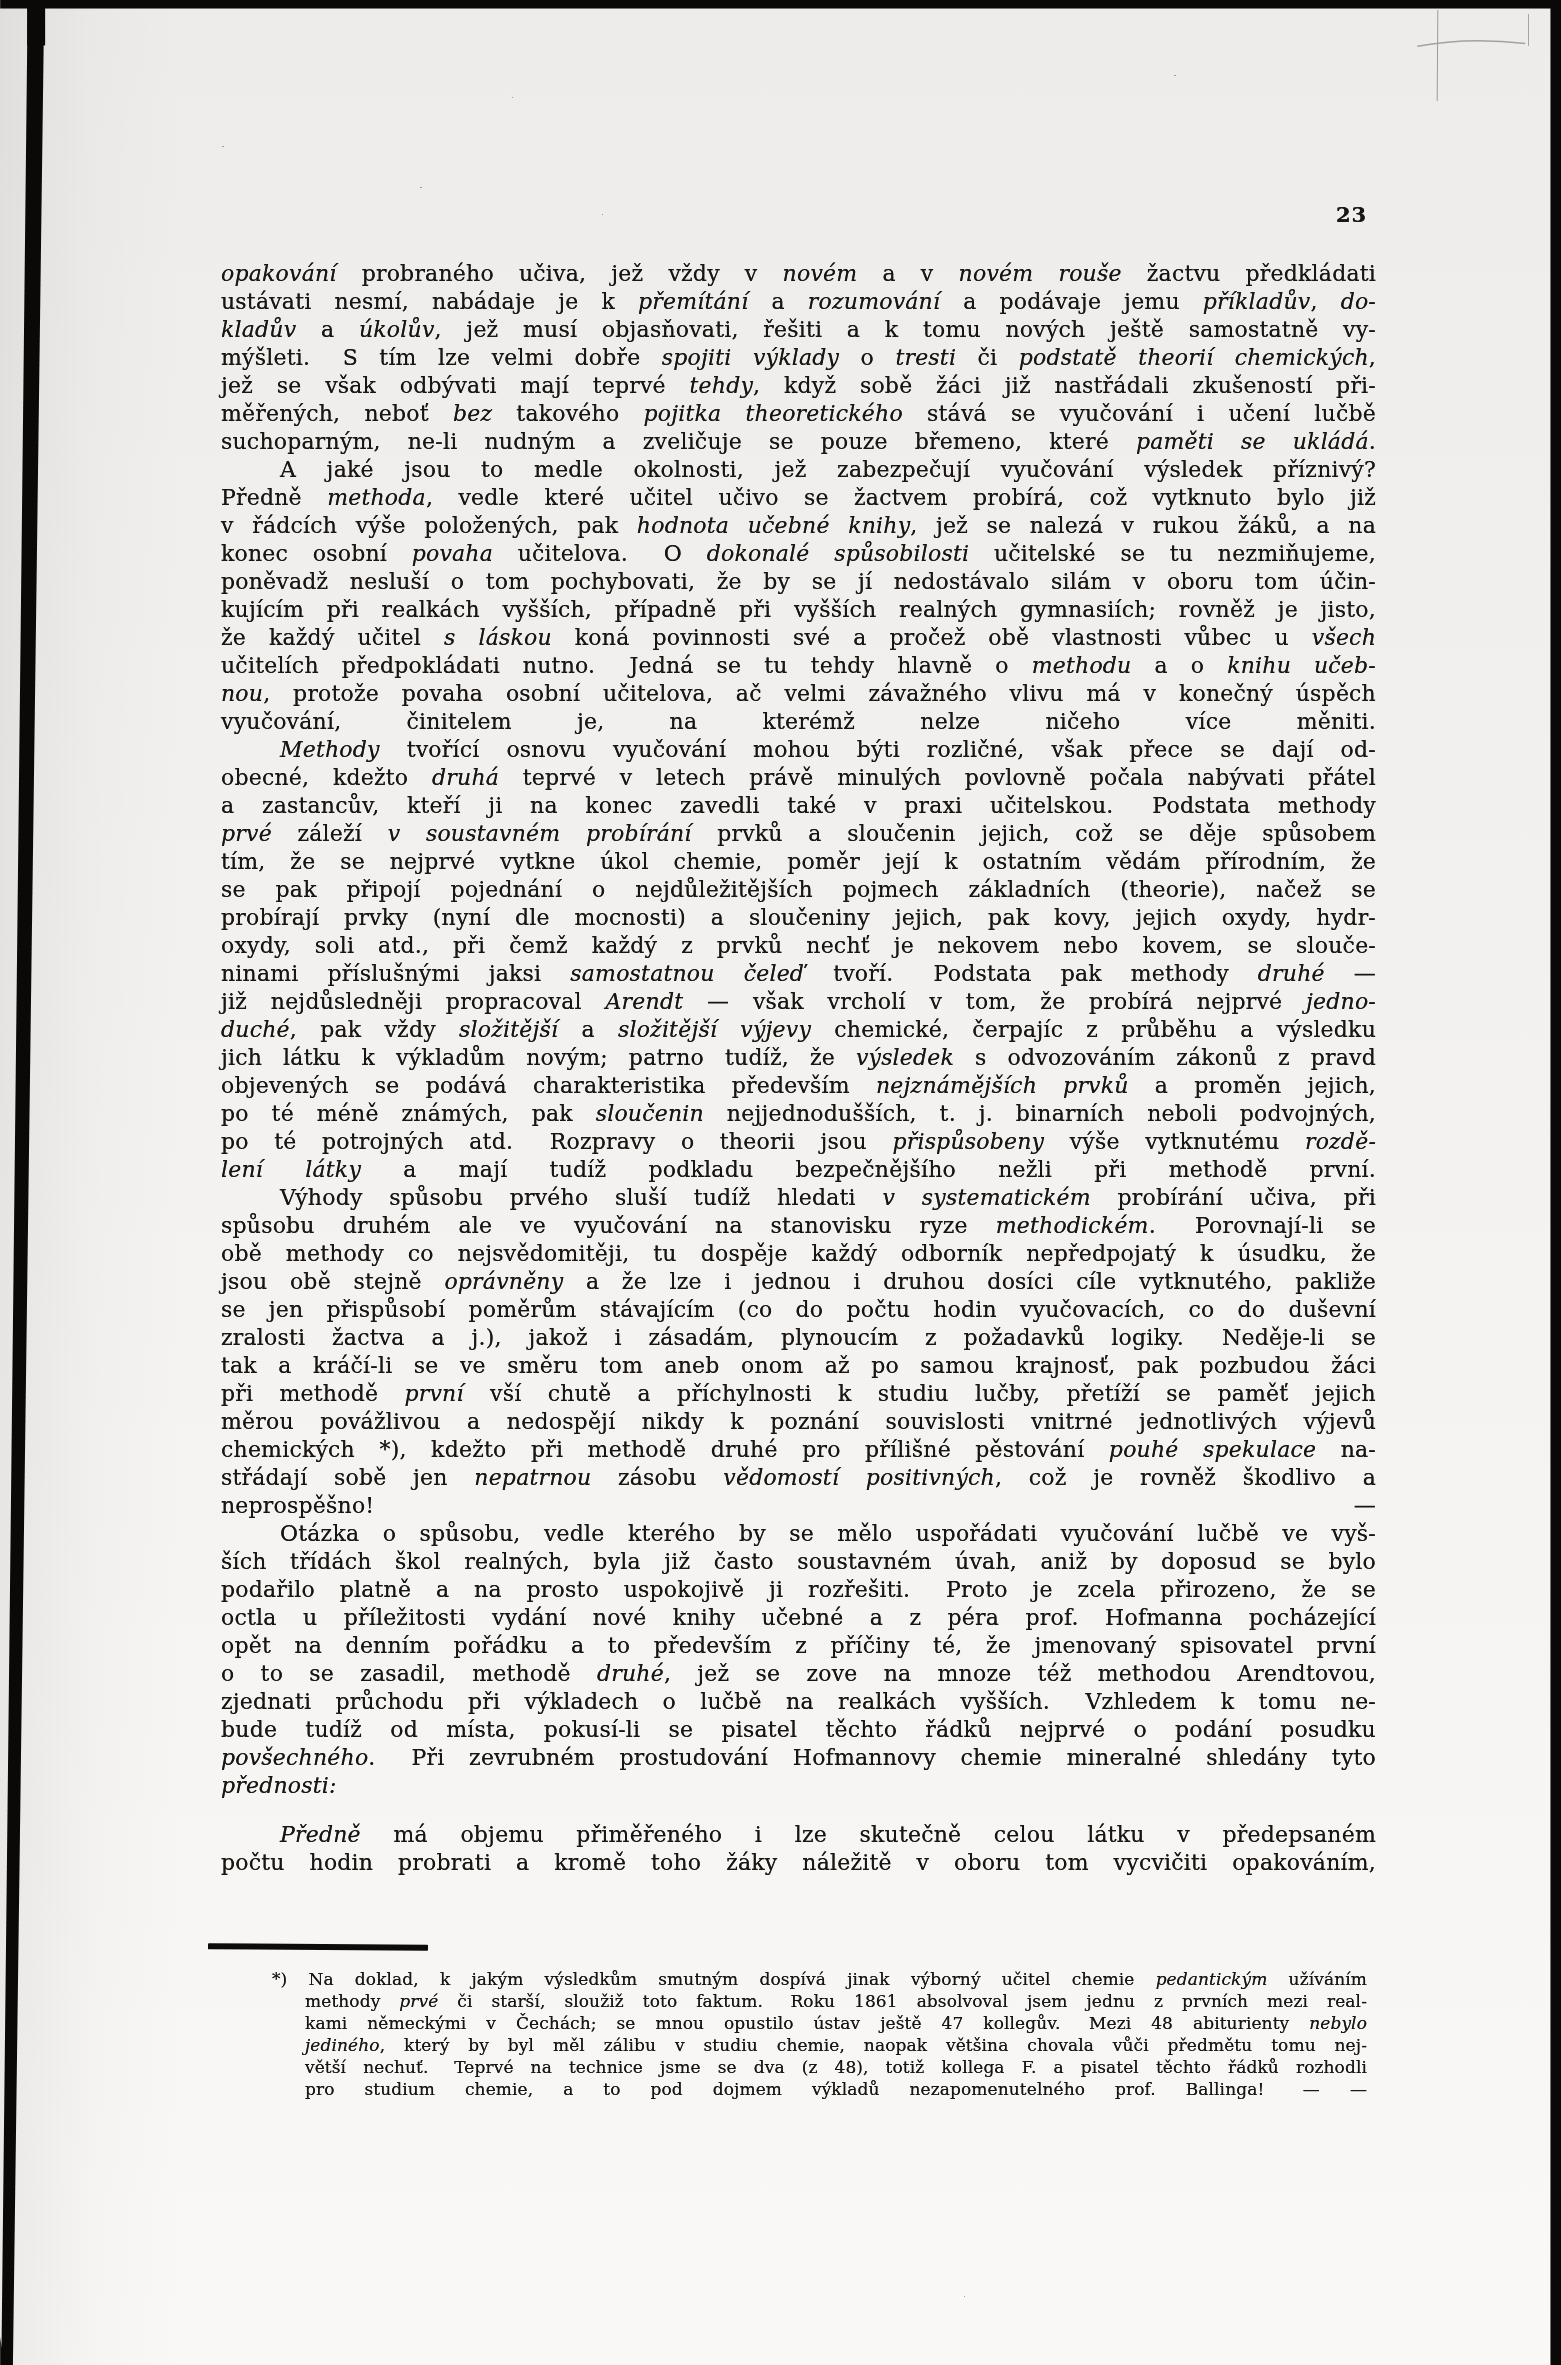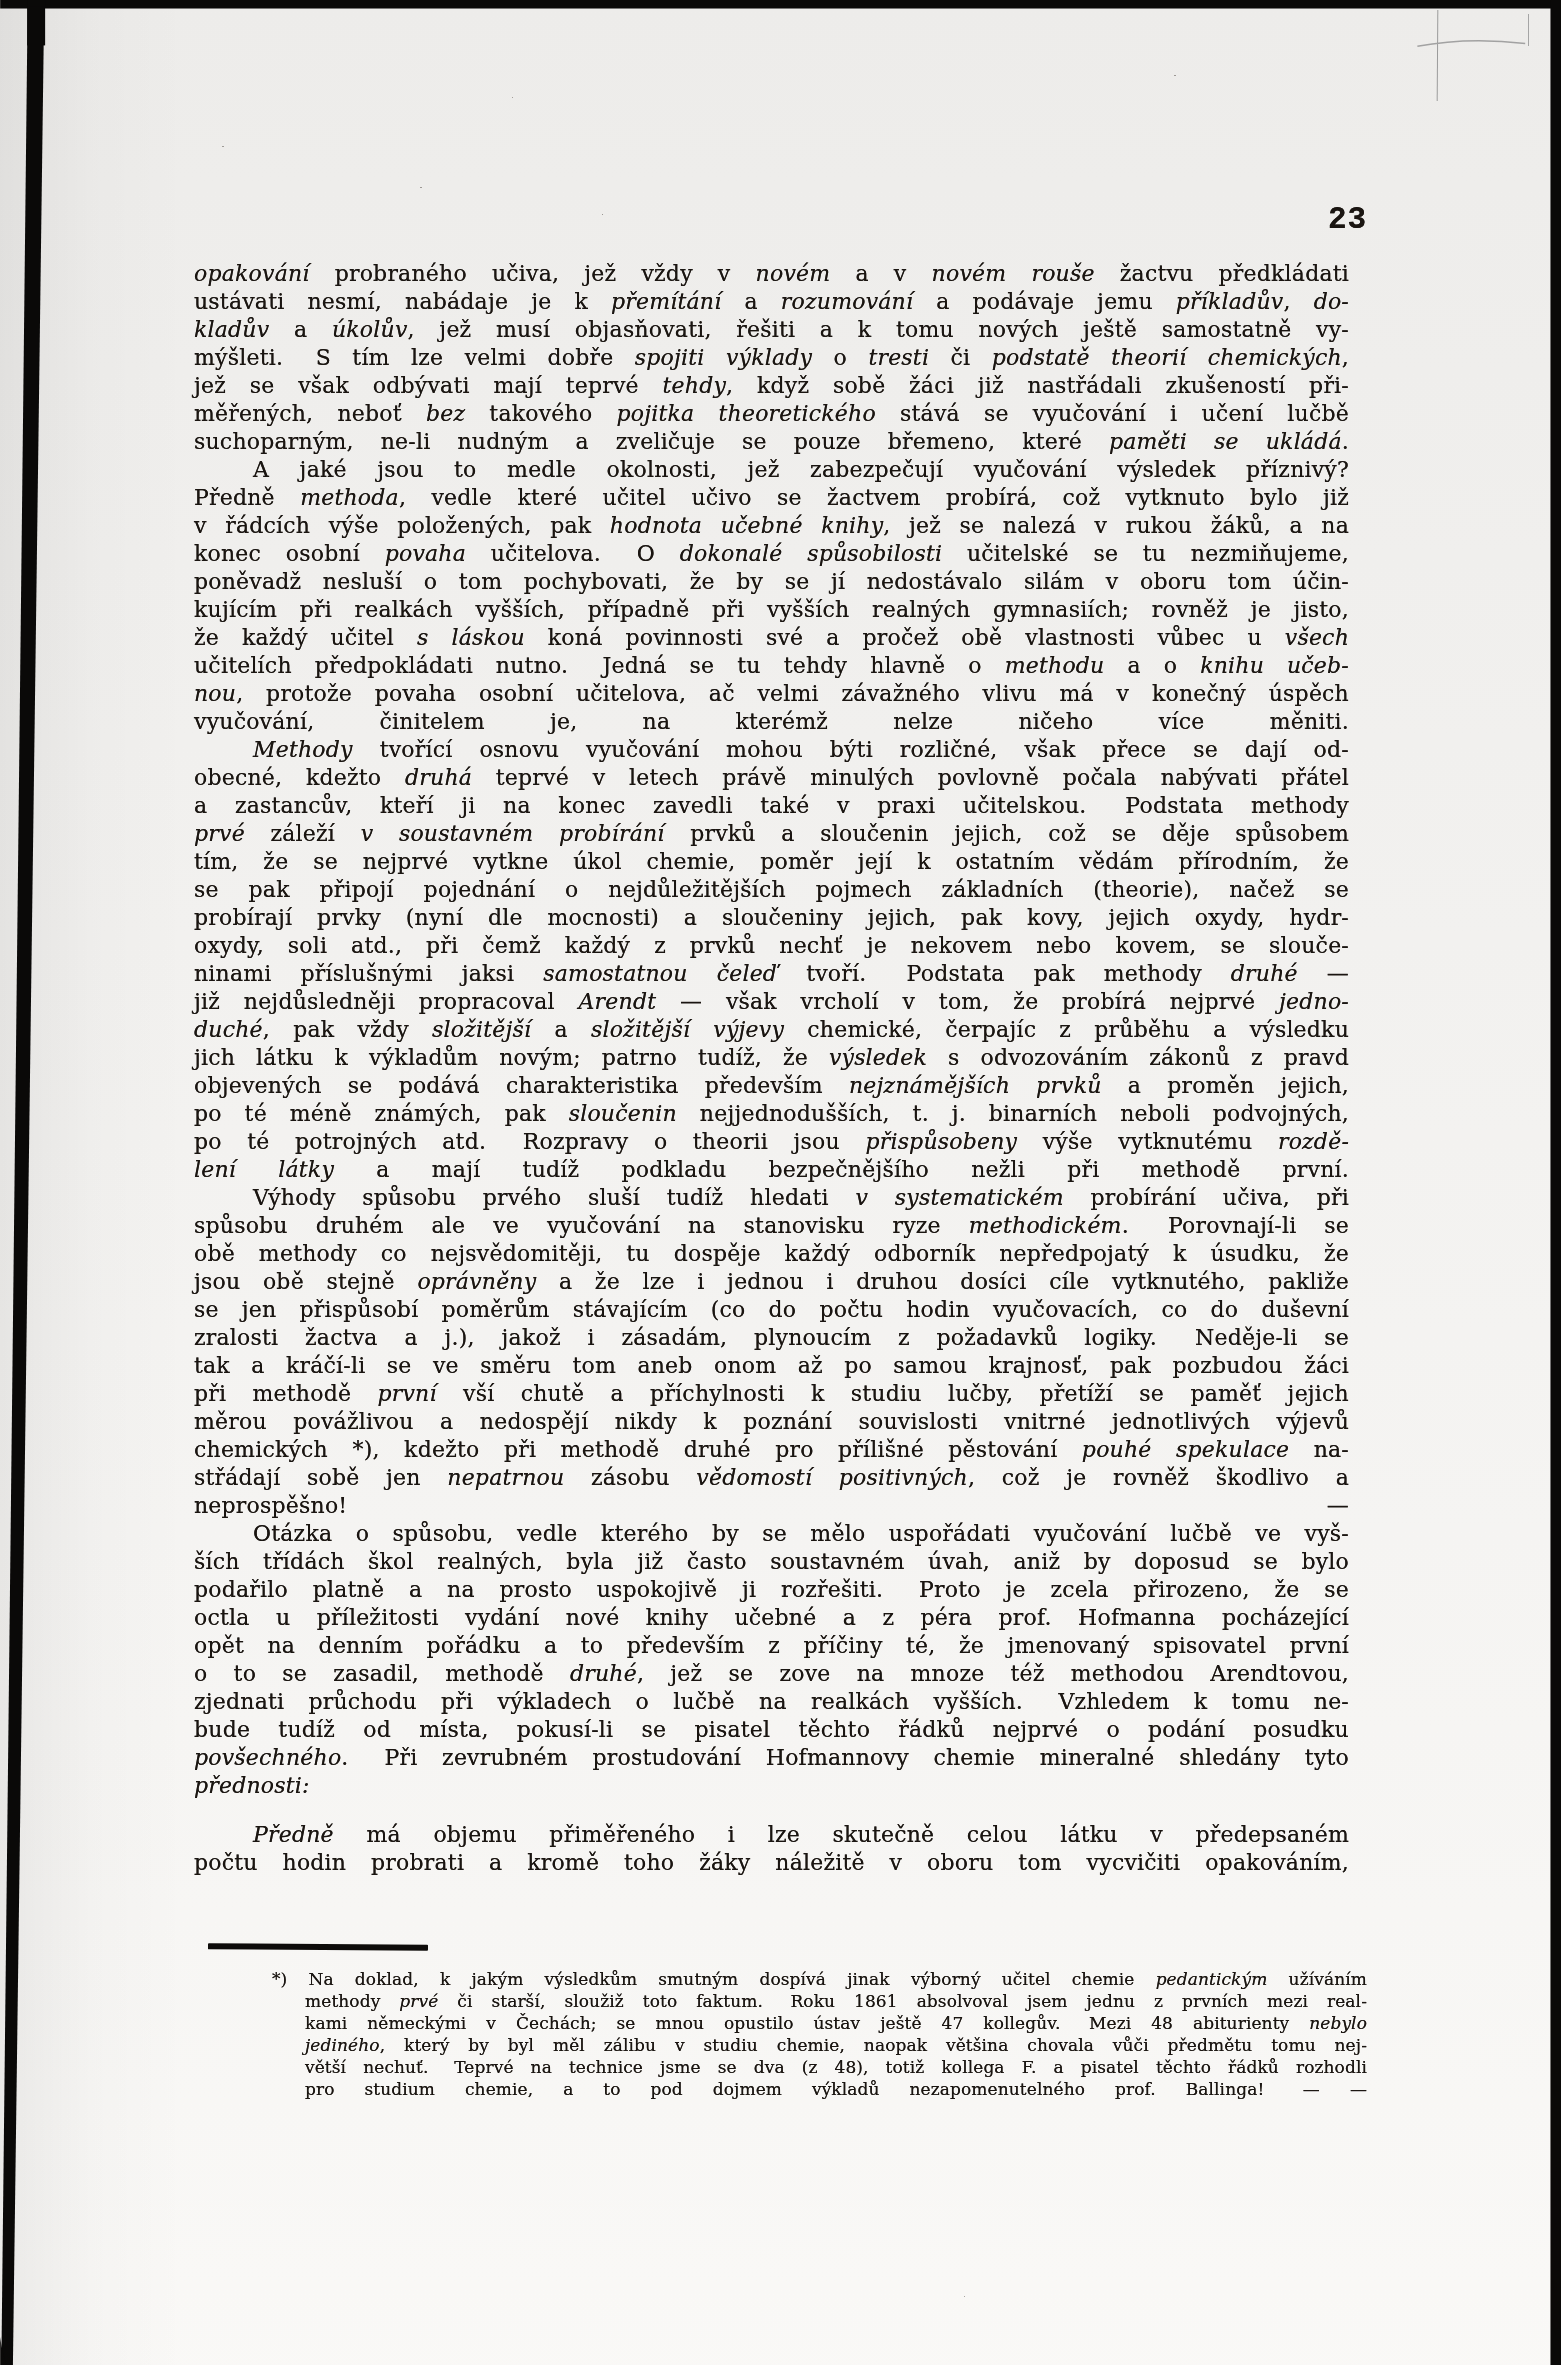--- a/index.html
+++ b/index.html
@@ -12,26 +12,25 @@
     color:#1a1511;
   }
   
   #page::before{
     content:"";position:absolute;inset:0;
     background:linear-gradient(90deg,rgba(0,0,0,0.06) 0%,rgba(0,0,0,0.015) 6%,rgba(0,0,0,0) 12%);
     pointer-events:none;
   }
   #page-number{
     position:absolute;top:202px;right:195px;
-    font-size:31px;font-weight:bold;letter-spacing:0.9px;
+    font-size:21px;font-weight:bold;letter-spacing:0.9px;
     text-shadow:0 0 0.5px rgba(20,15,10,.85);
-    font-family:Liberation Mono, monospace;
   }
   #body-text{
-    position:absolute;left:194px;top:260px;width:1155px;
+    position:absolute;left:221px;top:260px;width:1155px;
     font-size:22px;letter-spacing:0.2px;
     text-shadow:0 0 0.5px rgba(20,15,10,.8);
   }
   #body-text .line{
     height:28px;line-height:28px;
     text-align:justify;text-align-last:justify;
     white-space:nowrap;
     white-space:normal;
     overflow:visible;
   }

